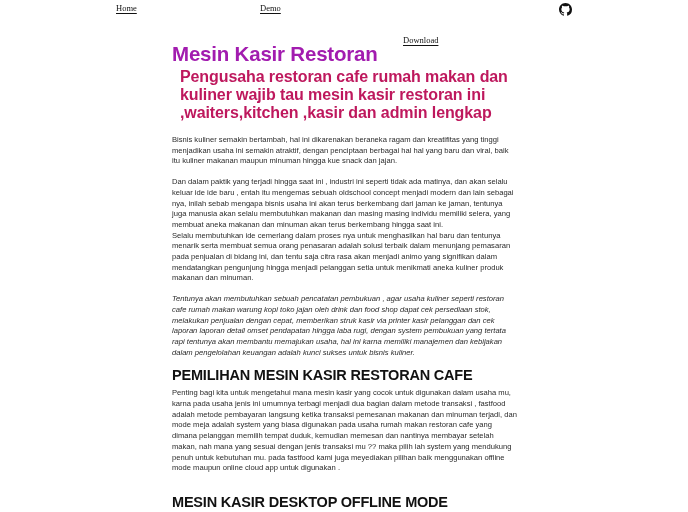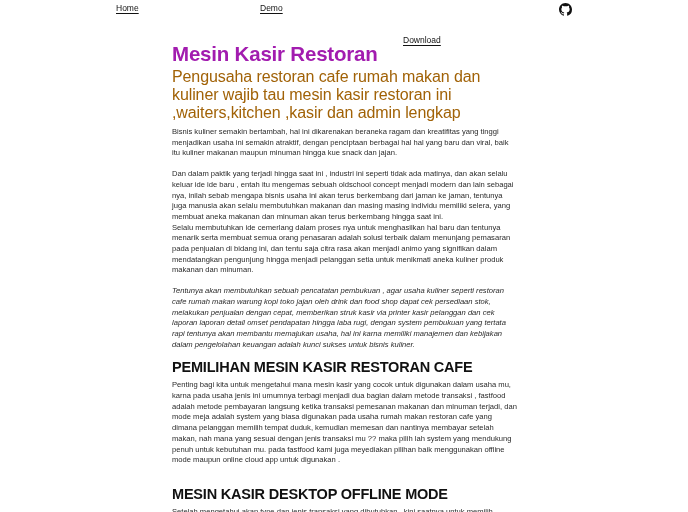--- a/index.html
+++ b/index.html
@@ -1,27 +1,27 @@
 <!DOCTYPE html>
 <html><head>
   <meta charset="utf-8">
   <style>
     html, body { margin: 0; padding: 0; background: #ffffff; }
     body { width: 688px; height: 512px; overflow: hidden; position: relative; font-family: "Liberation Sans", sans-serif; color: #1a1a1a; }
-    .nav { position: absolute; top: 0; left: 0; width: 688px; height: 18px; }
+    .nav { position: absolute; top: 0; left: 0; width: 688px; height: 18px; font-family: Liberation Serif, serif; }
     .nav a { position: absolute; top: 3px; font-size: 8.5px; color: #111; text-decoration: underline; text-underline-offset: 2px; cursor: pointer; }
     .nav .home { left: 116px; }
     .nav .demo { left: 260px; }
     .nav .download { left: 403px; margin-top: 32px; }
     .nav .gh { position: absolute; left: 559px; top: 2px; width: 13px; height: 13px; cursor: pointer; }
     .main { position: absolute; left: 172px; top: 42px; width: 346px; }
     h1 { margin: 0; font-size: 20.5px; font-weight: bold; color: #a21caf; letter-spacing: -0.2px; line-height: 24px; }
-    h2.sub { margin: 2px 0 0 0; font-size: 16px; font-weight: normal; color: #a16207; line-height: 18px; letter-spacing: -0.1px; }
+    h2.sub { margin: 2px 0 0 8px; font-size: 16px; font-weight: bold; color: #be185d; line-height: 18px; letter-spacing: -0.1px; }
     p { margin: 0; font-size: 7.6px; line-height: 10.7px; color: #2a2a2a; }
-    .p1 { margin-top: 5px; }
+    .p1 { margin-top: 13px; }
     .p2 { margin-top: 10px; }
     .p3 { }
     .p4 { margin-top: 10px; font-style: italic; }
     h3 { margin: 9px 0 4px 0; font-size: 14.5px; font-weight: bold; color: #111; line-height: 17px; letter-spacing: -0.2px; }
     .h3b { margin-top: 20px; }
   </style>
 </head>
 <body>
 
 <nav class="nav">

